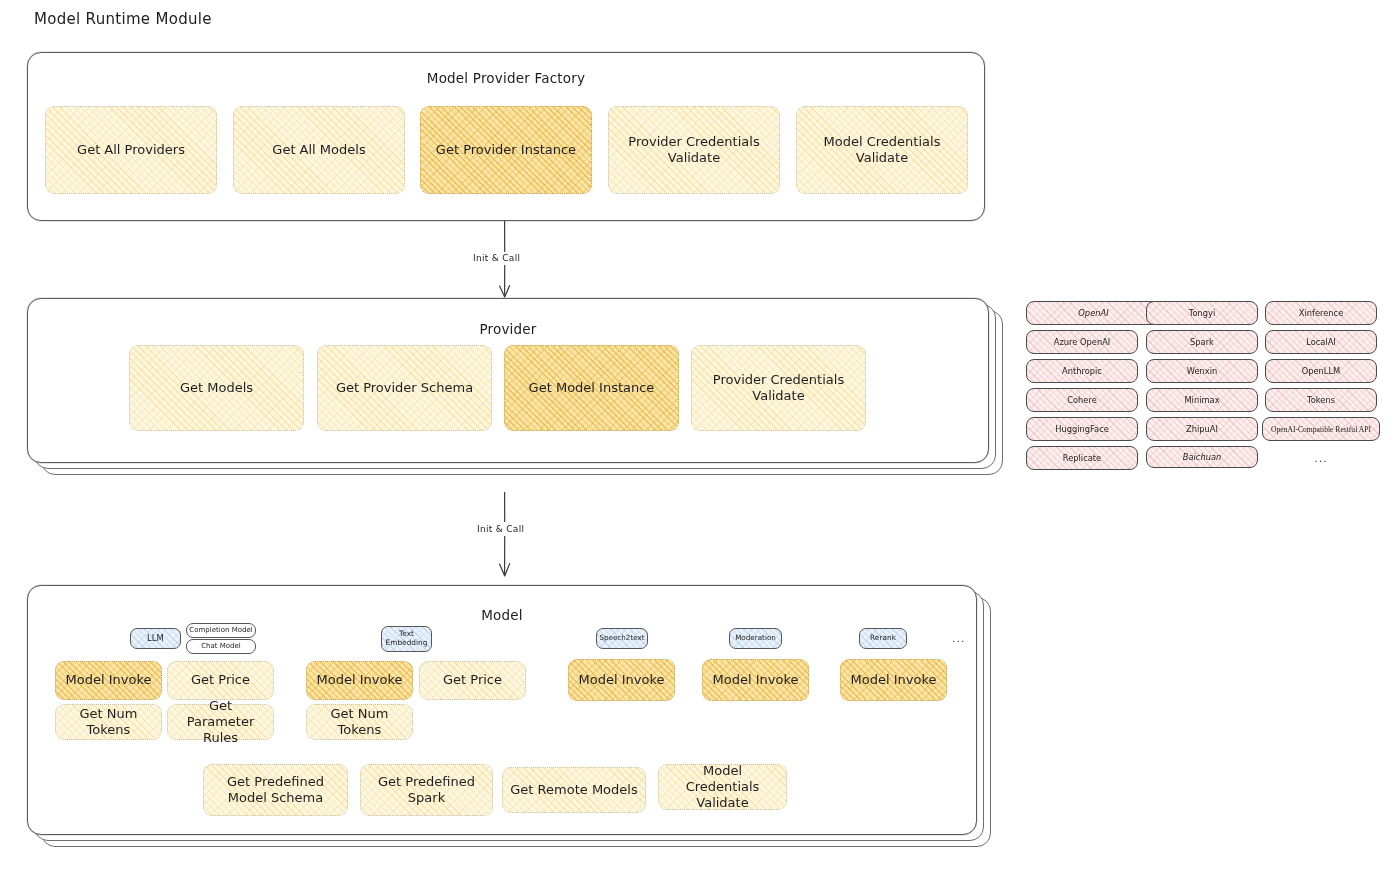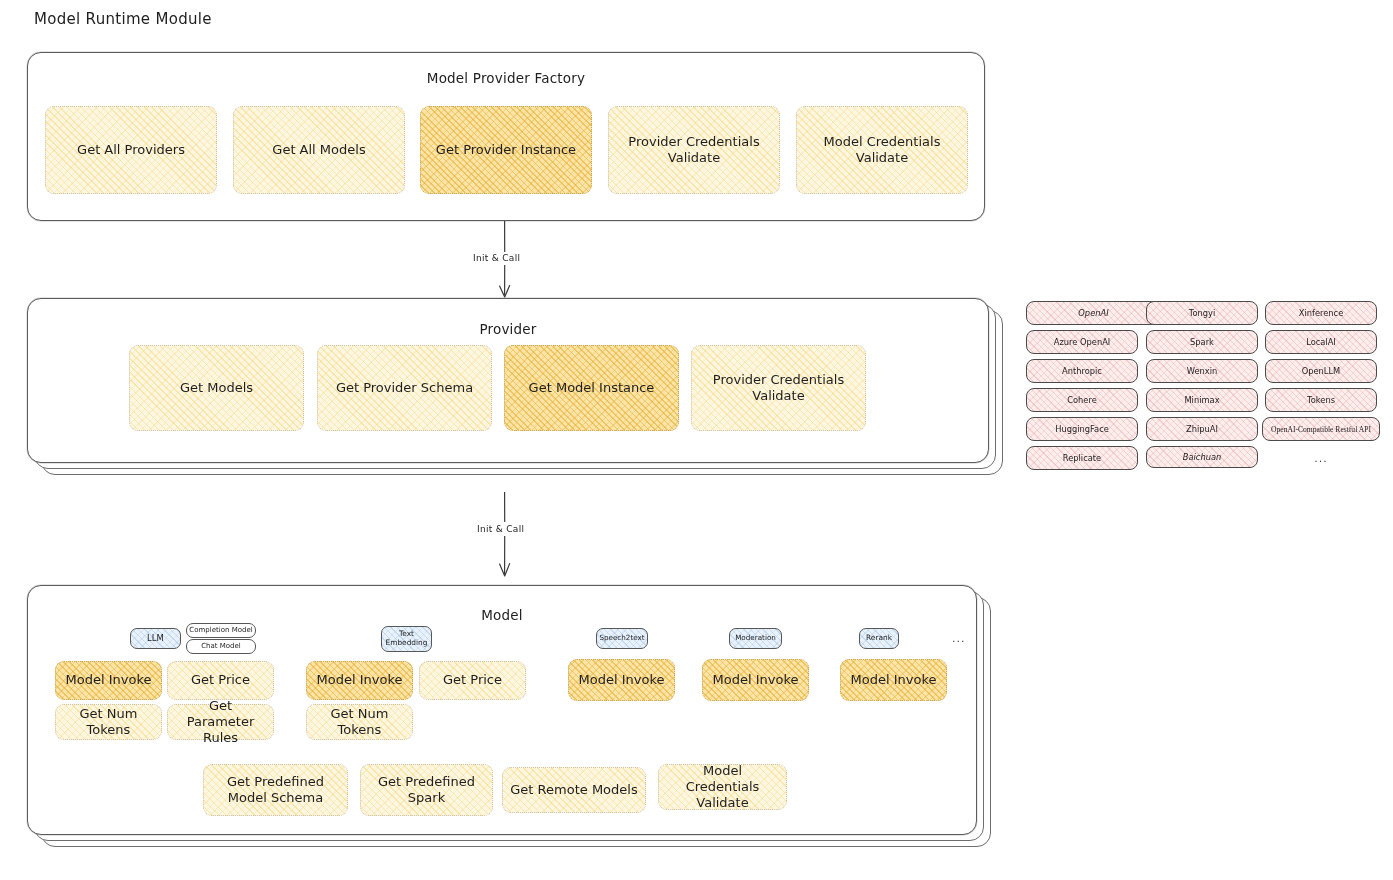--- a/index.html
+++ b/index.html
@@ -240,21 +240,21 @@
     </div>
 
   <div class="badge blue" style="left:596px; top:628px; width:52px; height:21px; font-size:7.2px;">
     <span>Speech2text</span>
     </div>
 
   <div class="badge blue" style="left:729px; top:628px; width:53px; height:21px; font-size:7.2px;">
     <span>Moderation</span>
     </div>
 
-  <div class="badge blue" style="left:859px; top:628px; width:40px; height:21px; font-size:7.4px;">
+  <div class="badge blue" style="left:859px; top:628px; width:48px; height:21px; font-size:7.4px;">
     <span>Rerank</span>
     </div>
 
   <div class="ellipsis-inline" style="left:952px; top:632px;">...</div>
 
   <div class="node strong" style="left:55px; top:661px; width:107px; height:39px;">
     <span>Model Invoke</span>
     </div>
   <div class="node light" style="left:167px; top:661px; width:107px; height:39px;">
     <span>Get Price</span>

